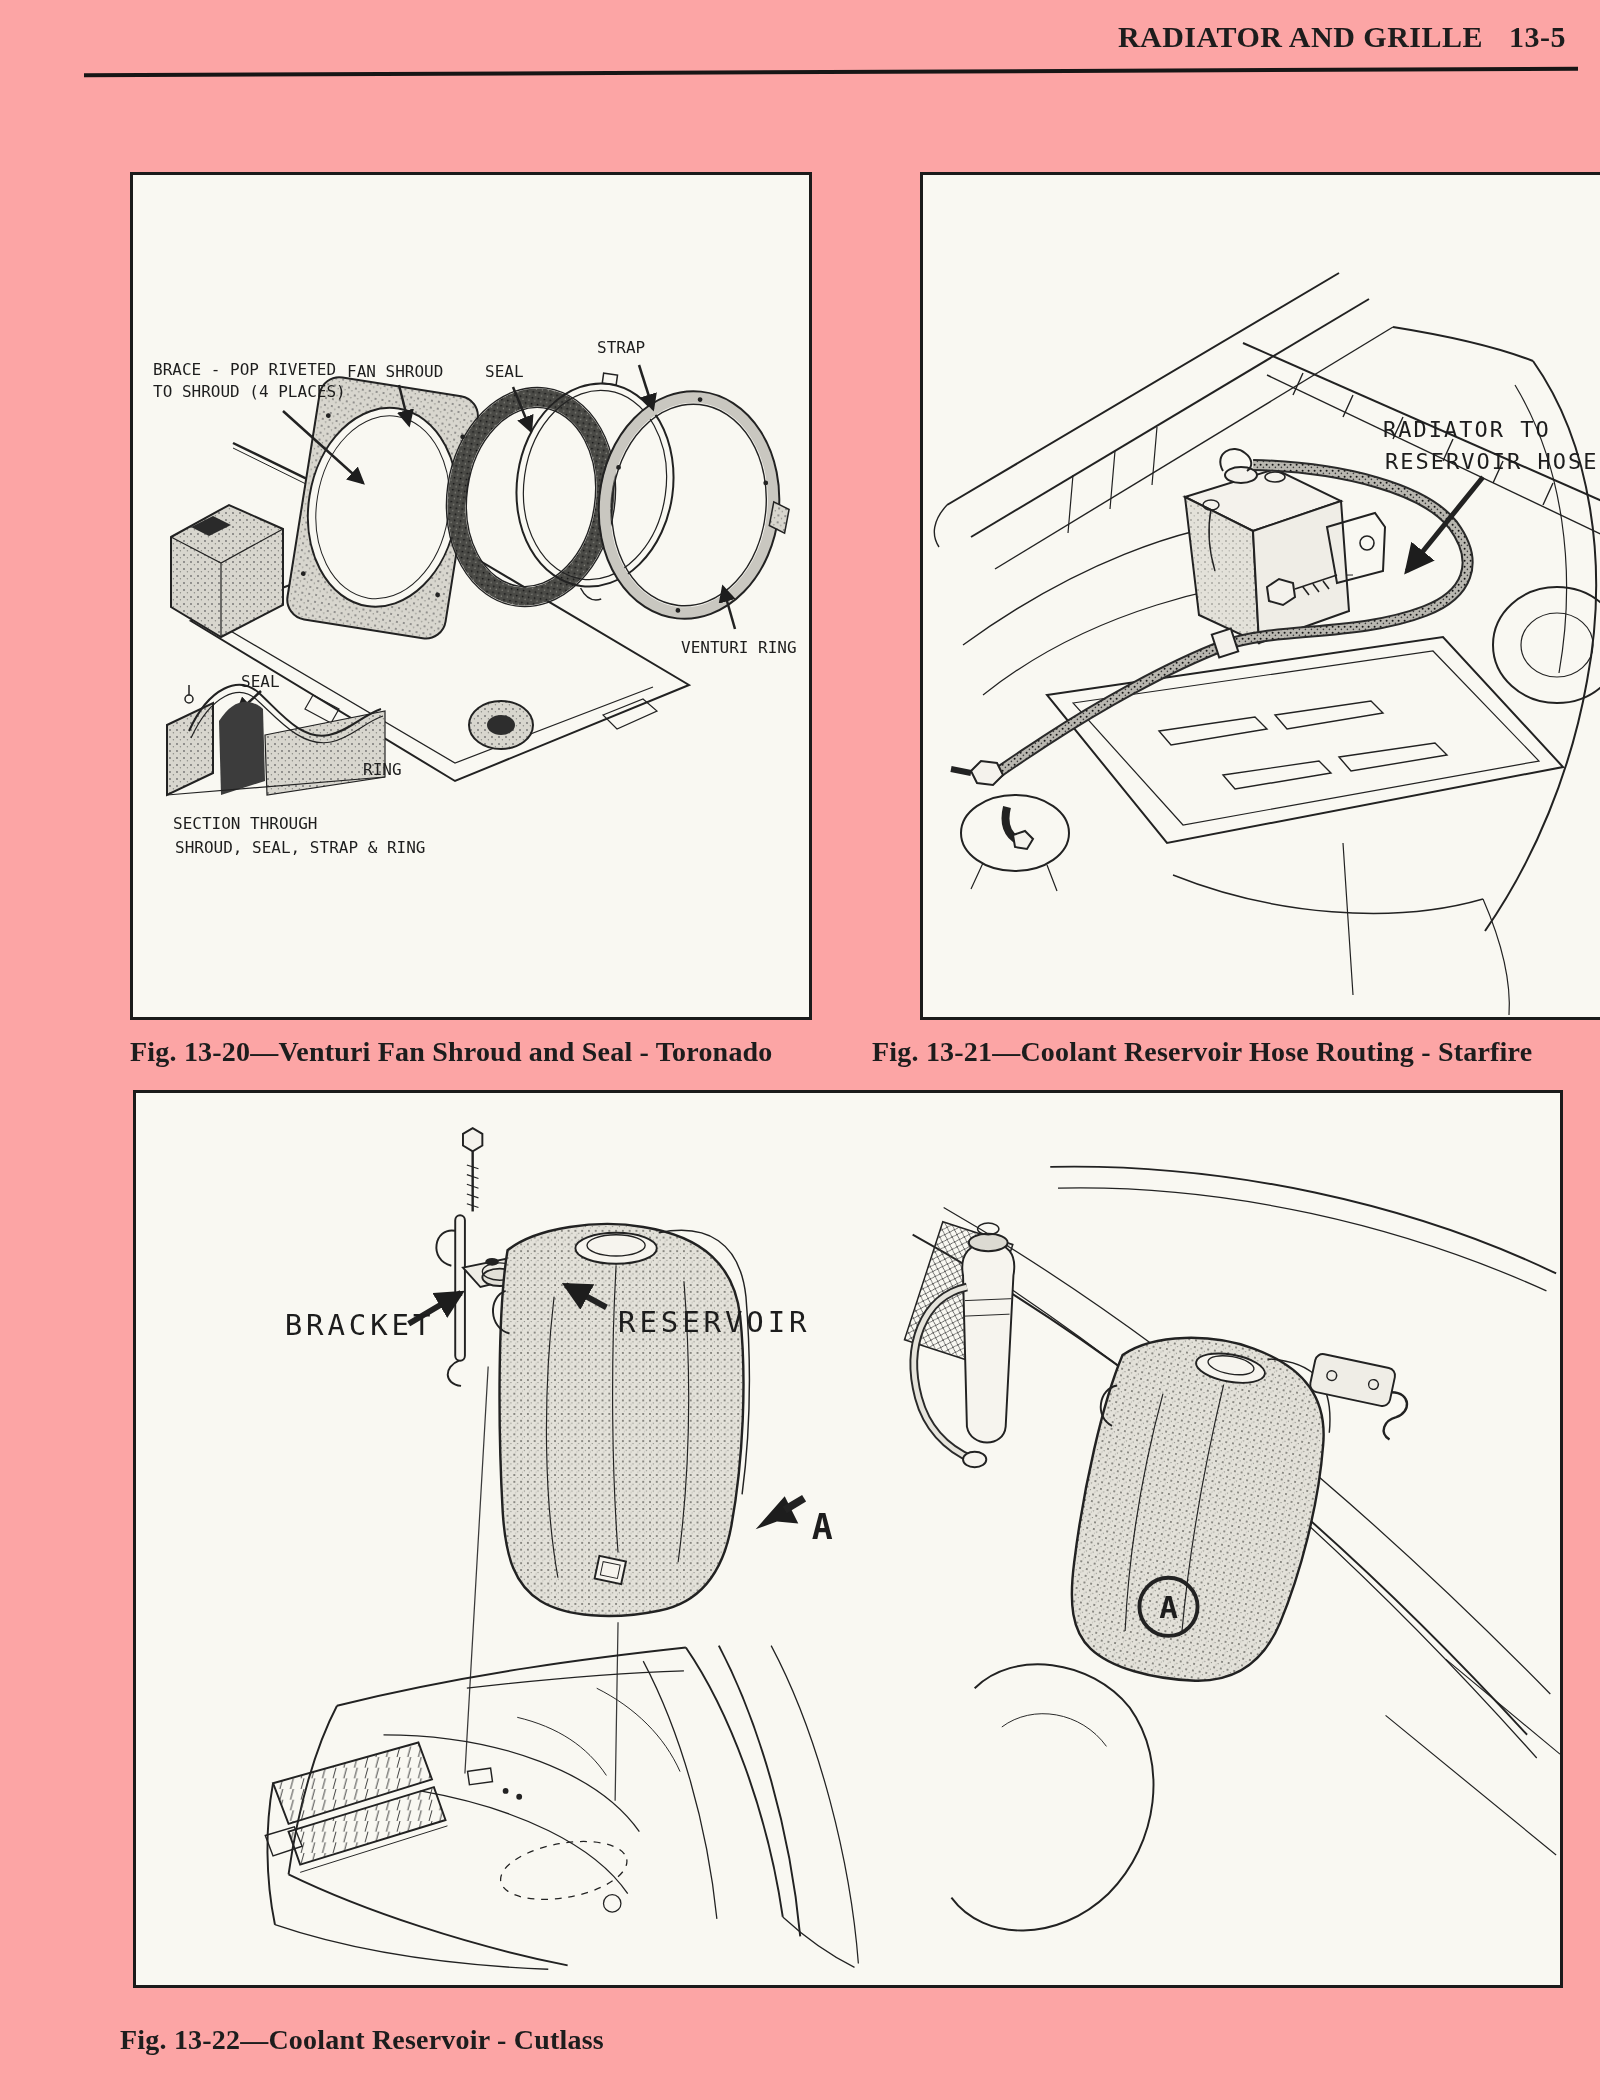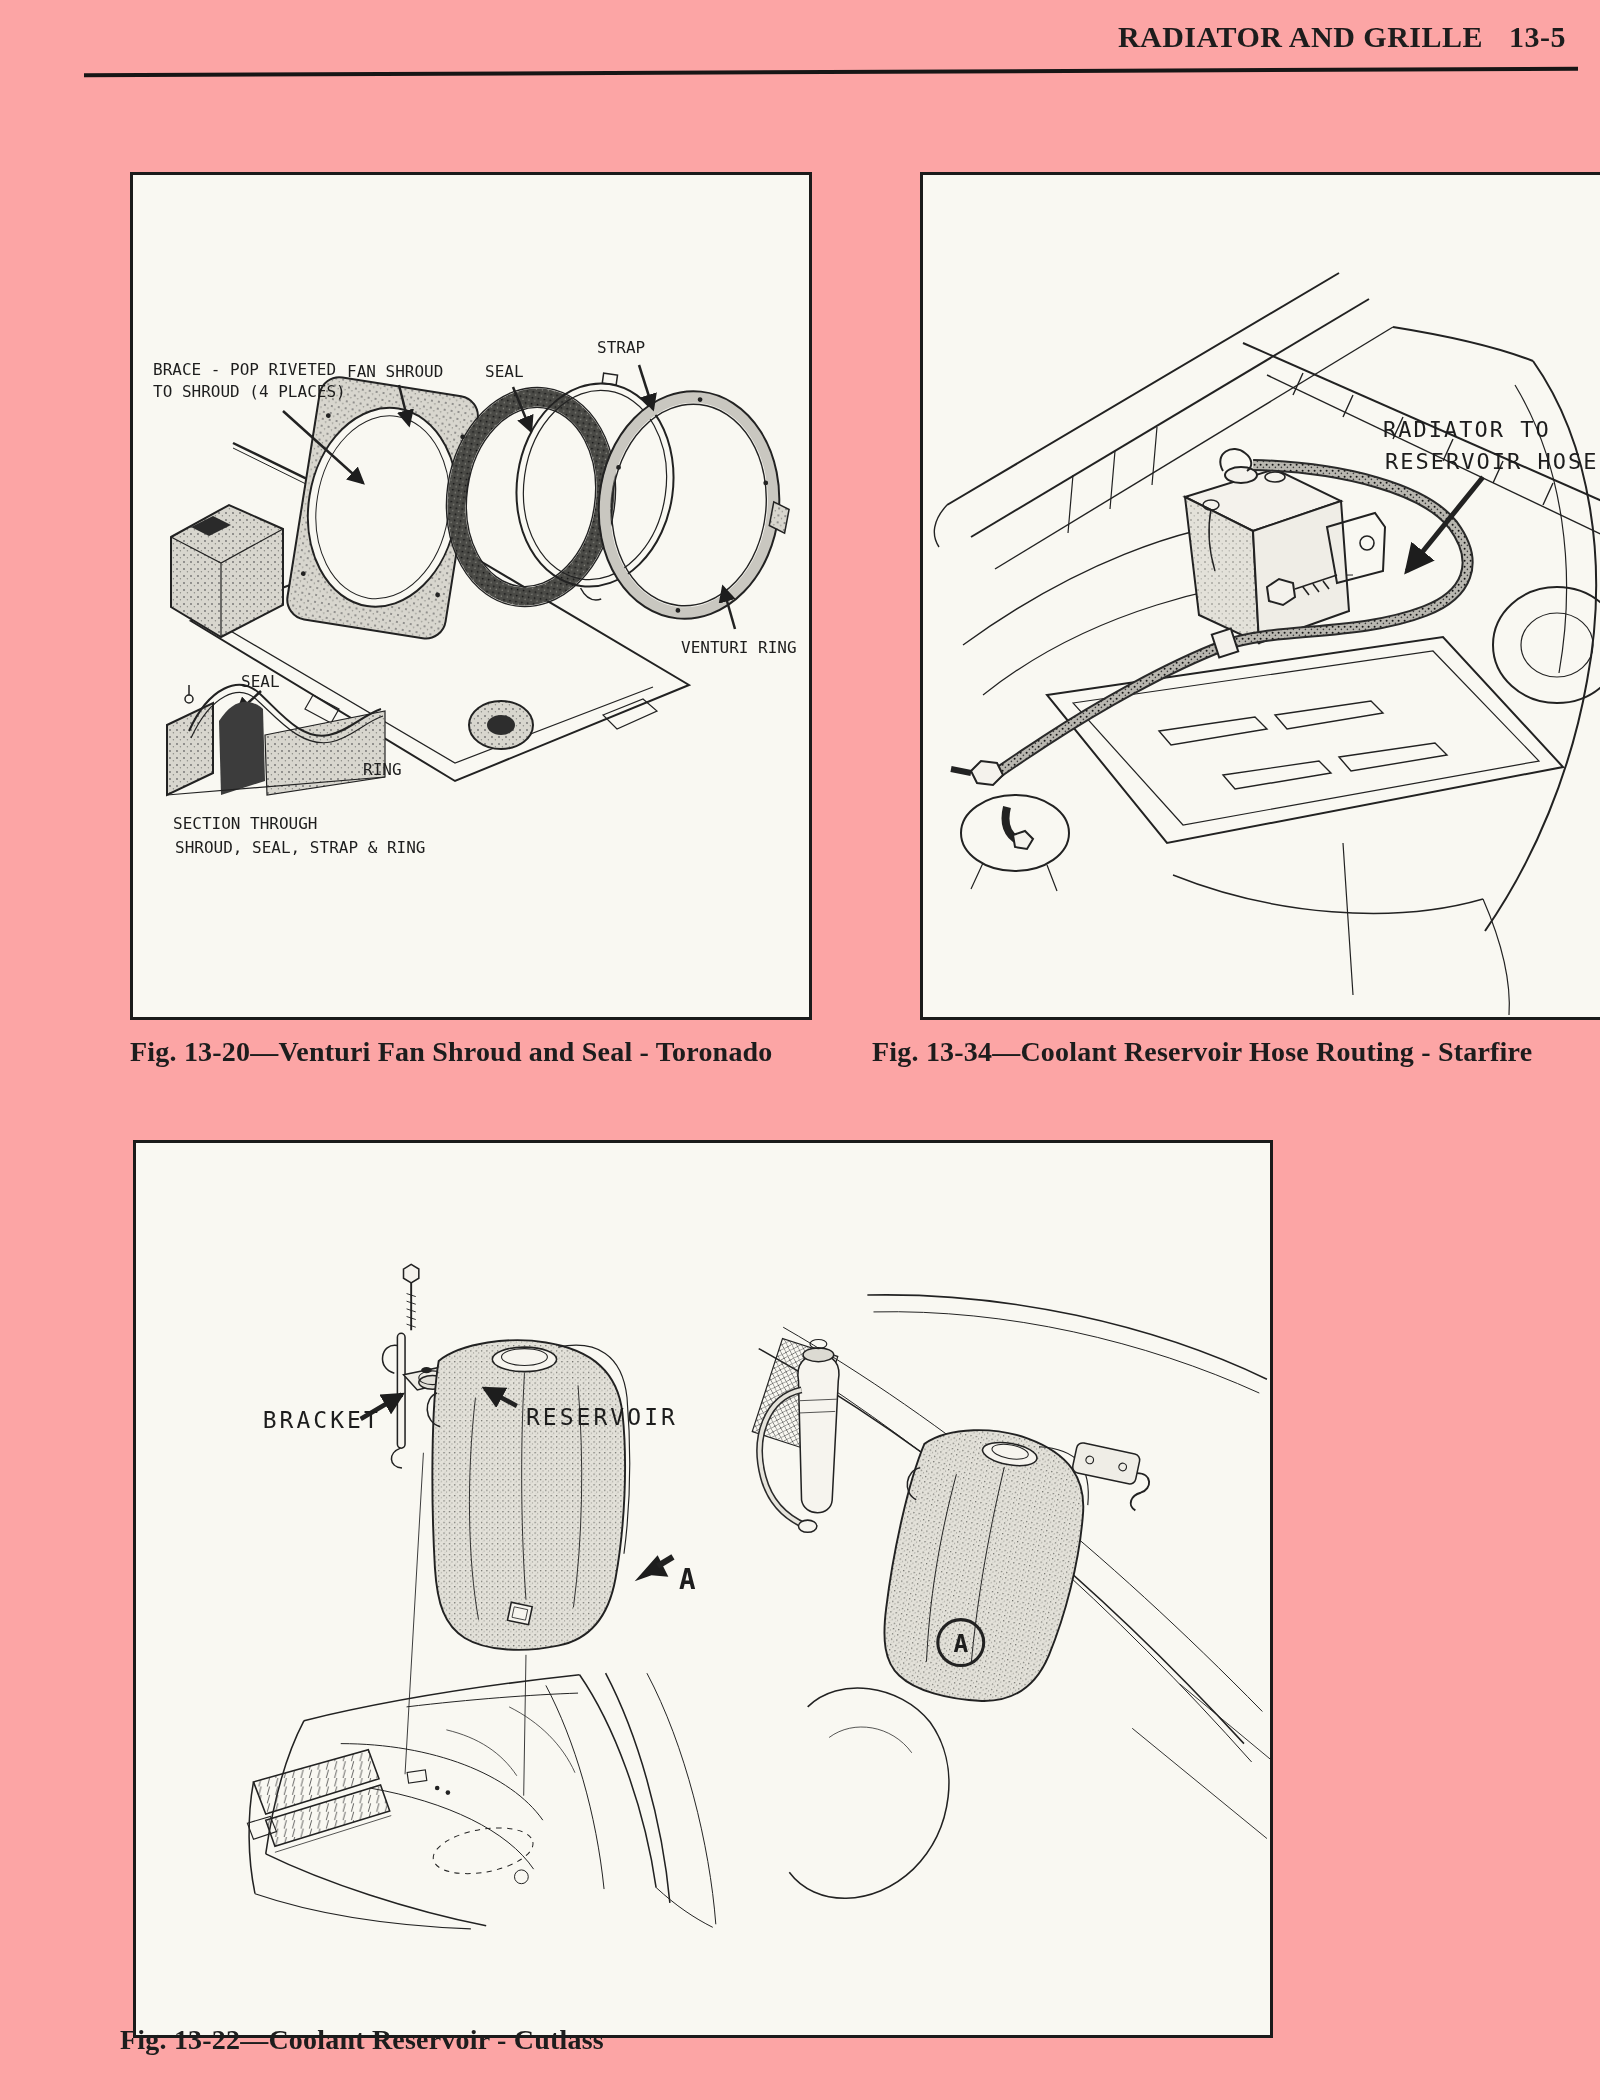--- a/index.html
+++ b/index.html
@@ -21,21 +21,21 @@
   .rule{
     position:absolute;left:84px;top:70px;width:1494px;height:4px;
     background:#161616;transform:rotate(-.25deg);
   }
   .panel{
     position:absolute;border:3px solid #1b1b1b;background:#f9f8f2;
     box-sizing:border-box;
   }
   .p20{left:130px;top:172px;width:682px;height:848px;}
   .p21{left:872px;top:172px;width:694px;height:848px;margin-left:48px;}
-  .p22{left:133px;top:1140px;width:1140px;height:898px;padding-left:44px;}
+  .p22{left:133px;top:1090px;width:1430px;height:898px;padding-left:44px;}
   .cap{
     position:absolute;
     font-size:28px;font-weight:bold;letter-spacing:.2px;
     white-space:nowrap;
   }
   .c20{left:130px;top:1036px;width:682px;}
   .c21{left:872px;top:1036px;width:694px;}
   .c22{left:120px;top:2024px;width:1430px;}
   svg{display:block;width:100%;height:100%;}
   .lbl{font-family:"DejaVu Sans Mono", monospace;fill:#1d1d1d;}
@@ -248,21 +248,21 @@
         </g>
 
         <path d="M560 302 L484 396" stroke-width="5" marker-end="url(#ah2)"></path>
       </g>
       <g class="lbl" font-size="22" letter-spacing="2">
         <text x="460" y="262">RADIATOR TO</text>
         <text x="462" y="294">RESERVOIR HOSE</text>
       </g>
     </svg>
   </div>
-  <div class="cap c21">Fig. 13-34—Coolant Reservoir Hose Routing - Starfire</div>
+  <div class="cap c21">Fig. 13-21—Coolant Reservoir Hose Routing - Starfire</div>
 
   <div class="panel p22">
     <svg viewBox="0 0 1424 892">
       <defs>
         <pattern id="spkL3" width="7" height="7" patternUnits="userSpaceOnUse">
           <rect width="7" height="7" fill="#e3e1d9"></rect>
           <circle cx="2" cy="2" r=".9" fill="#5d5d58"></circle>
             <circle cx="5.4" cy="4.6" r=".7" fill="#86867f"></circle>
             <circle cx="3.4" cy="6" r=".5" fill="#9d9d96"></circle>
         </pattern>

